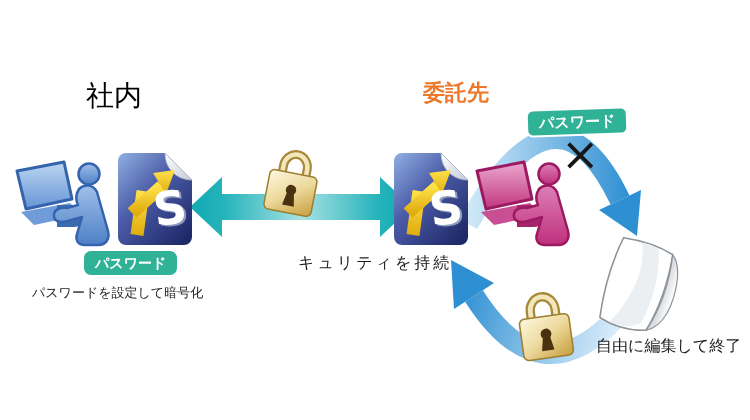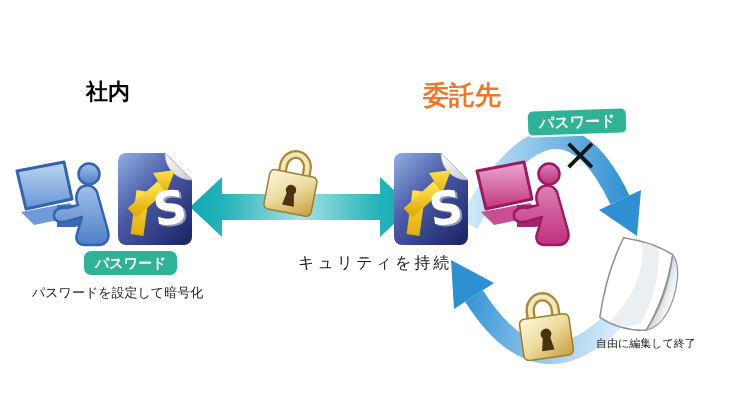--- a/index.html
+++ b/index.html
@@ -2,22 +2,22 @@
 <html><head>
 <meta charset="utf-8">
 <style>
   html,body{margin:0;padding:0;background:#fff;}
   #canvas{
     position:relative;width:750px;height:420px;background:#ffffff;overflow:hidden;
     font-family:"DejaVu Sans","Liberation Sans",sans-serif;color:#1b1b1b;
   }
   #art{position:absolute;left:0;top:0;z-index:1;}
   .txt{position:absolute;z-index:2;white-space:nowrap;}
-  .heading{font-size:22px;font-weight:bold;color:#000;}
-  .heading-orange{font-size:26px;font-weight:bold;color:#ed782a;}
+  .heading{font-size:28px;font-weight:normal;color:#000;}
+  .heading-orange{font-size:22px;font-weight:bold;color:#ed782a;}
   .sub{font-size:19px;color:#1b1b1b;margin-top:35px;}
   .caption{font-size:13px;color:#1b1b1b;}
   .file-label{font-size:16px;line-height:21px;text-align:center;color:#1b1b1b;}
   .badge{
     position:absolute;z-index:2;background:#2fb295;color:#fff;font-weight:bold;
     font-size:14px;line-height:20px;padding:2px 11px;border-radius:7px;white-space:nowrap;
   }
   .badge.bordered{border:2px solid #fff;font-size:15px;transform:rotate(-2deg);}
   .multiline{font-size:16px;line-height:23px;letter-spacing:3px;color:#1b1b1b;}
   .xmark{font-size:46px;line-height:46px;color:#161616;font-weight:normal;}
@@ -162,15 +162,15 @@
   <div class="txt sub" style="left:547px;top:79px;">復号</div>
 
   <div class="badge bordered" style="left:526px;top:108px;">パスワード</div>
 
   <div class="txt xmark" style="left:561px;top:131px;">×</div>
 
   <div class="txt multiline" style="left:298px;top:251px;">
     <div>キュリティを持続</div>
   </div>
 
-  <div class="txt caption" style="left:596px;top:336px;font-size:11px;text-align:right;">自由に編集して終了</div>
+  <div class="txt caption" style="left:596px;top:336px;font-size:16px;text-align:right;">自由に編集して終了</div>
 
 </div>
 
 </body></html>

